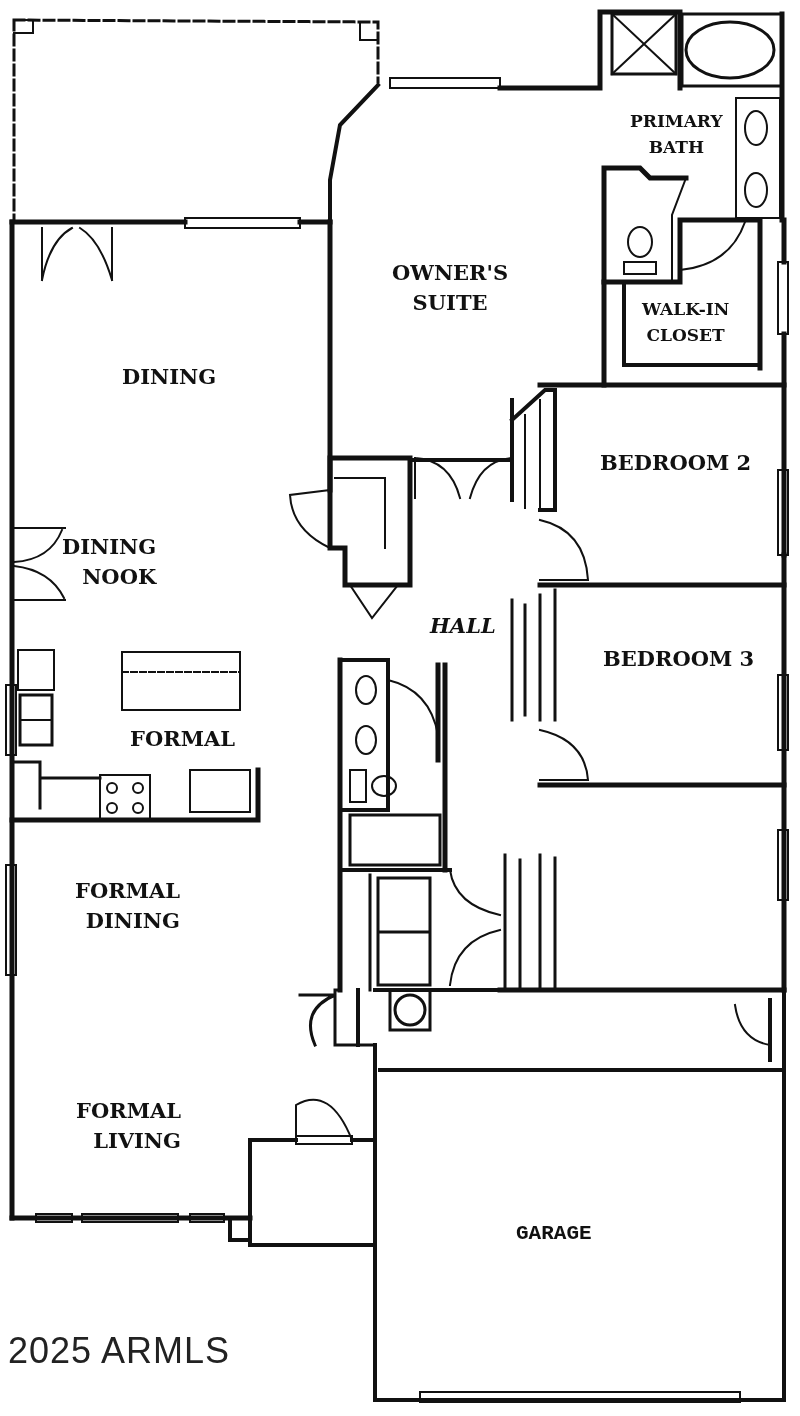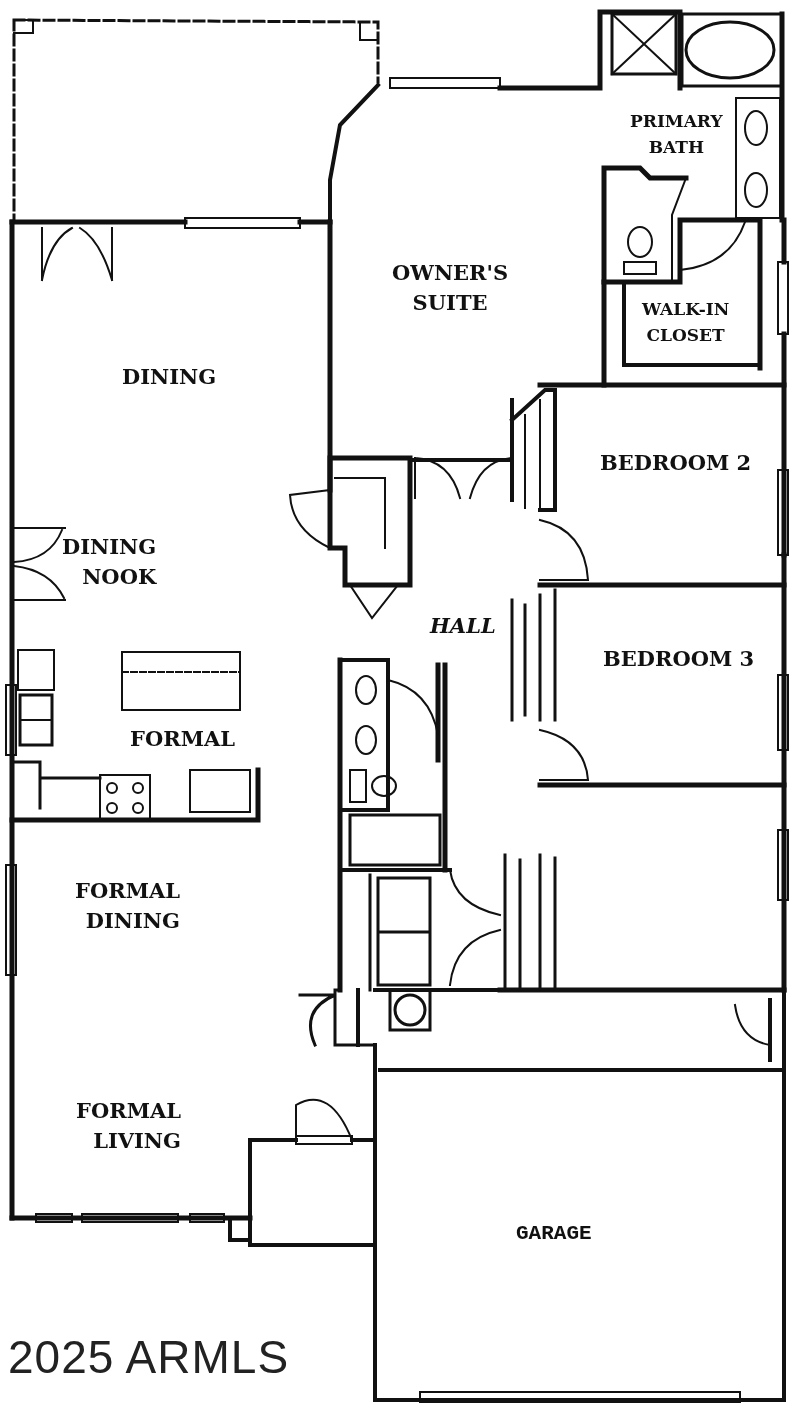--- a/index.html
+++ b/index.html
@@ -1,20 +1,20 @@
 <!DOCTYPE html>
 <html><head>
 <meta charset="utf-8">
 <style>
   html,body{margin:0;padding:0;background:#fff;}
   body{width:800px;height:1416px;position:relative;overflow:hidden;font-family:"DejaVu Serif",serif;}
   svg{position:absolute;left:0;top:0;}
   .lbl{position:absolute;font-family:"DejaVu Serif",serif;font-weight:bold;font-size:21px;color:#111;line-height:30px;white-space:pre;text-align:center;}
   .lbl.left{text-align:right;}
-  .copy{position:absolute;left:8px;top:1330px;font-family:"Liberation Sans",sans-serif;font-size:46px;color:#222;letter-spacing:1px;}
+  .copy{position:absolute;left:8px;top:1330px;font-family:"Liberation Sans",sans-serif;font-size:36px;color:#222;letter-spacing:1px;}
 </style>
 </head>
 <body>
 
 <svg width="800" height="1416" viewBox="0 0 800 1416" xmlns="http://www.w3.org/2000/svg">
   <g stroke="#111" fill="none" stroke-linecap="square">
 
     <path d="M14 20 L378 22 L378 82 M14 20 L14 222" stroke-width="3" stroke-dasharray="10 5"></path>
     <path d="M14 20 L33 20 L33 33 L14 33" stroke-width="2"></path>
     <path d="M360 22 L360 40 L378 40" stroke-width="2"></path>

